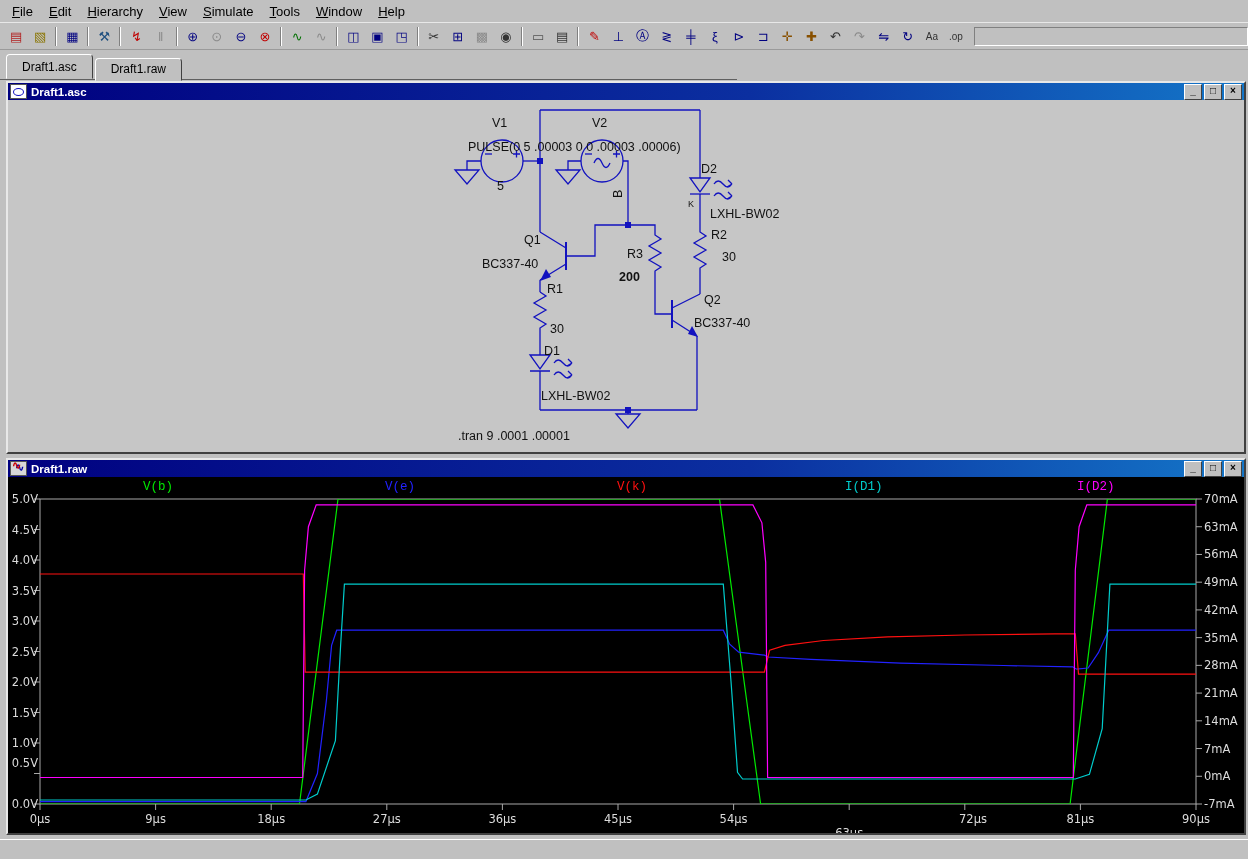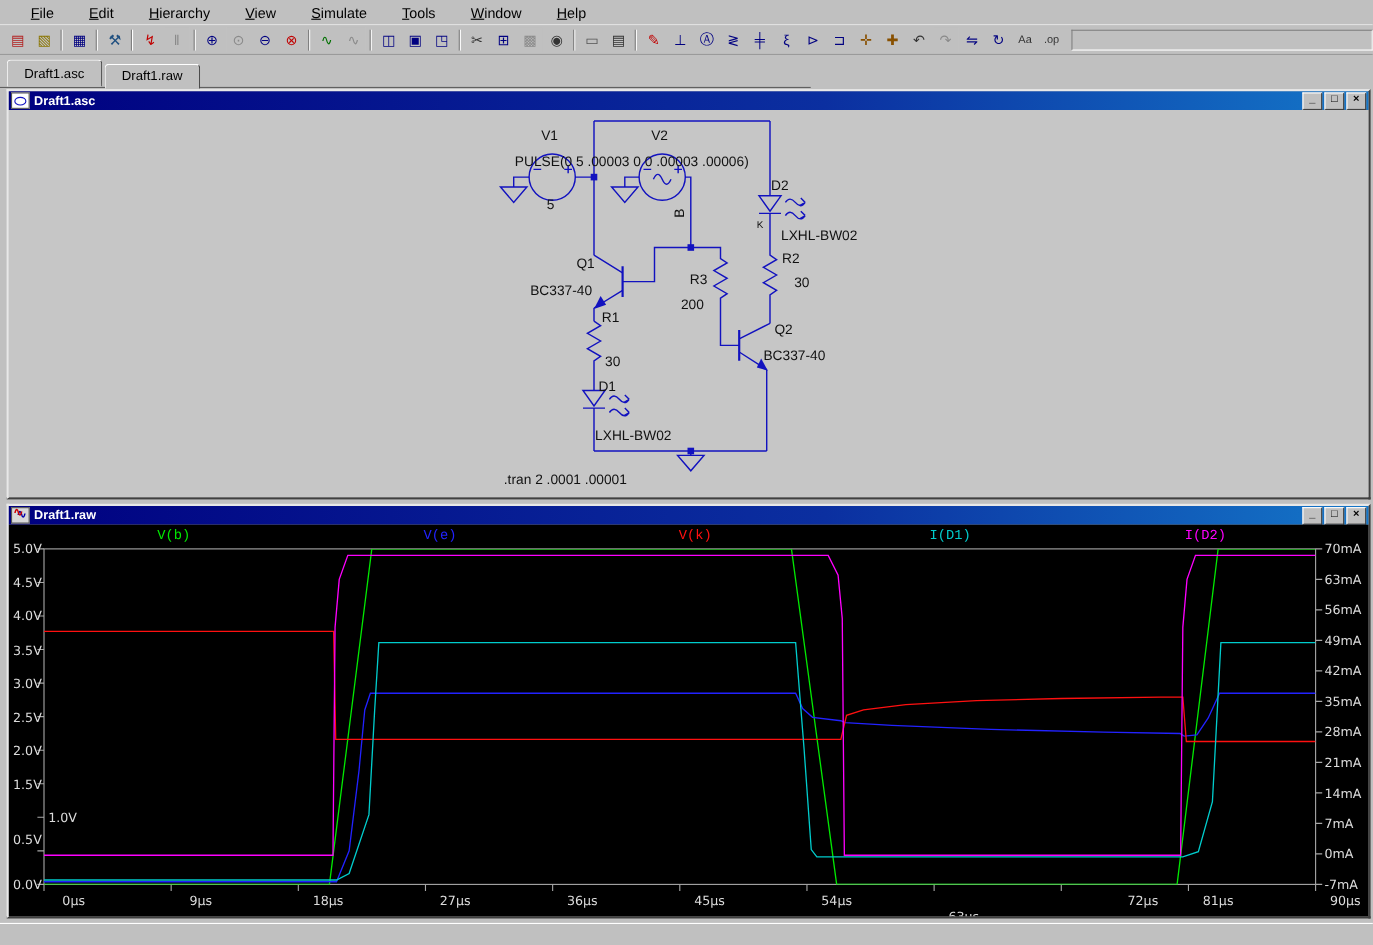--- a/index.html
+++ b/index.html
@@ -1,20 +1,20 @@
 <!DOCTYPE html>
 <html><head>
 <meta charset="utf-8">
 <style>
   html,body{margin:0;padding:0;background:#c0c0c0;width:1248px;height:859px;overflow:hidden;
     font-family:"Liberation Sans",sans-serif;-webkit-font-smoothing:none;}
   
   #menubar{height:22px;display:flex;align-items:center;padding-left:4px;background:#c0c0c0;
     border-bottom:1px solid #e8e8e8;font-size:13px;color:#000;}
-  .menu-item{padding:2px 8px;cursor:default;margin-left:16px;}
+  .menu-item{padding:2px 8px;cursor:default;}
   #toolbar{height:26px;display:flex;align-items:center;padding-left:4px;background:#c0c0c0;
     border-bottom:1px solid #9a9a9a;}
   .tbtn{width:21px;height:21px;display:flex;align-items:center;justify-content:center;
     font-size:13px;background:#c0c0c0;border:1px solid #c0c0c0;margin:0 1px;cursor:default;}
   .tbtn.disabled{color:#8a8a8a !important;filter:grayscale(1);}
   .tsep{width:0;height:19px;border-left:1px solid #808080;border-right:1px solid #ffffff;margin:0 3px;}
   .tray{width:284px;height:17px;margin-left:6px;border:1px solid;border-color:#808080 #fff #fff #808080;}
   
   #tabrow{height:27px;padding:4px 16px 0 6px;background:#c0c0c0;position:relative;}
   .tab{display:inline-block;padding:3px 15px 4px 15px;font-size:12px;background:#c0c0c0;
@@ -41,21 +41,21 @@
     text-align:center;border:1px solid;border-color:#fff #404040 #404040 #fff;cursor:default;}
   .client-sch{position:relative;height:352px;background:#c6c6c6;overflow:hidden;}
   .client-wave{position:relative;height:356px;background:#000;overflow:hidden;}
   .sch-label{position:absolute;font-size:12.5px;color:#111;white-space:pre;}
   .sch-label.rot{transform:rotate(-90deg);transform-origin:left top;}
   .sch-label.small{font-size:9px;}
   .legend-label{position:absolute;top:3px;font-size:12.5px;font-family:Liberation Mono, monospace;}
   .axis-label{position:absolute;font-size:11.5px;color:#dcdcdc;font-family:"DejaVu Sans",sans-serif;white-space:nowrap;}
   .axis-left{width:28px;text-align:right;transform:translateY(-50%);}
   .axis-right{transform:translateY(-50%);}
-  .axis-x{transform:translateX(-50%);margin-left:27px;}
+  .axis-x{transform:translateX(-50%);}
   #statusbar{position:absolute;left:0;top:839px;width:1248px;height:20px;background:#c0c0c0;border-top:1px solid #fff;}
 </style>
 </head>
 <body>
 
 <div id="menubar">
     <div class="menu-item"><u>F</u>ile</div>
     <div class="menu-item"><u>E</u>dit</div>
     <div class="menu-item"><u>H</u>ierarchy</div>
     <div class="menu-item"><u>V</u>iew</div>
@@ -187,29 +187,29 @@
         <span class="sch-label" style="left: 584px; top: 16px;">V2</span>
         <span class="sch-label" style="left: 460px; top: 40px; text-align: center;">PULSE(0 5 .00003 0 0 .00003 .00006)</span>
         <span class="sch-label rot" style="left: 603px; top: 98px;">B</span>
         <span class="sch-label" style="left: 516px; top: 133px;">Q1</span>
         <span class="sch-label" style="left: 474px; top: 157px;">BC337-40</span>
         <span class="sch-label" style="left: 539px; top: 182px;">R1</span>
         <span class="sch-label" style="left: 542px; top: 222px;">30</span>
         <span class="sch-label" style="left: 536px; top: 244px;">D1</span>
         <span class="sch-label" style="left: 533px; top: 289px;">LXHL-BW02</span>
         <span class="sch-label" style="left: 619px; top: 147px;">R3</span>
-        <span class="sch-label" style="left: 611px; top: 170px;">200</span>
+        <span class="sch-label" style="left: 611px; top: 170px; font-weight: bold;">200</span>
         <span class="sch-label" style="left: 703px; top: 128px;">R2</span>
         <span class="sch-label" style="left: 714px; top: 150px;">30</span>
         <span class="sch-label" style="left: 696px; top: 193px;">Q2</span>
         <span class="sch-label" style="left: 686px; top: 216px;">BC337-40</span>
         <span class="sch-label" style="left: 693px; top: 62px;">D2</span>
         <span class="sch-label" style="left: 702px; top: 107px;">LXHL-BW02</span>
         <span class="sch-label small" style="left: 680px; top: 99px;">K</span>
-        <span class="sch-label" style="left: 450px; top: 329px;">.tran 2 .0001 .00001</span>
+        <span class="sch-label" style="left: 450px; top: 329px;">.tran 9 .0001 .00001</span>
       </div>
   </div>
 </div>
 
 <div class="window" id="wave-window">
   <div class="titlebar">
     <span class="win-icon wave"></span>
     <span>Draft1.raw</span>
     <span class="win-controls">
         <div class="wbtn">_</div>
@@ -276,21 +276,21 @@
       </div>
     <div id="wave-axis-labels">
         <span class="axis-label axis-left" style="left: 2px; top: 22px;">5.0V</span>
         <span class="axis-label axis-left" style="left: 2px; top: 52.5px;">4.5V</span>
         <span class="axis-label axis-left" style="left: 2px; top: 83px;">4.0V</span>
         <span class="axis-label axis-left" style="left: 2px; top: 113.5px;">3.5V</span>
         <span class="axis-label axis-left" style="left: 2px; top: 144px;">3.0V</span>
         <span class="axis-label axis-left" style="left: 2px; top: 174.5px;">2.5V</span>
         <span class="axis-label axis-left" style="left: 2px; top: 205px;">2.0V</span>
         <span class="axis-label axis-left" style="left: 2px; top: 235.5px;">1.5V</span>
-        <span class="axis-label axis-left" style="left: 2px; top: 266px; margin-left: 32px;">1.0V</span>
+        <span class="axis-label axis-left" style="left: 2px; top: 266px;">1.0V</span>
         <span class="axis-label axis-left" style="left: 2px; top: 286px;">0.5V</span>
         <span class="axis-label axis-left" style="left: 2px; top: 327px;">0.0V</span>
         <span class="axis-label axis-right" style="left: 1196px; top: 22px;">70mA</span>
         <span class="axis-label axis-right" style="left: 1196px; top: 49.7273px;">63mA</span>
         <span class="axis-label axis-right" style="left: 1196px; top: 77.4545px;">56mA</span>
         <span class="axis-label axis-right" style="left: 1196px; top: 105.182px;">49mA</span>
         <span class="axis-label axis-right" style="left: 1196px; top: 132.909px;">42mA</span>
         <span class="axis-label axis-right" style="left: 1196px; top: 160.636px;">35mA</span>
         <span class="axis-label axis-right" style="left: 1196px; top: 188.364px;">28mA</span>
         <span class="axis-label axis-right" style="left: 1196px; top: 216.091px;">21mA</span>
@@ -299,20 +299,20 @@
         <span class="axis-label axis-right" style="left: 1196px; top: 299.273px;">0mA</span>
         <span class="axis-label axis-right" style="left: 1196px; top: 327px;">-7mA</span>
         <span class="axis-label axis-x" style="left: 32px; top: 335px;">0µs</span>
         <span class="axis-label axis-x" style="left: 147.6px; top: 335px;">9µs</span>
         <span class="axis-label axis-x" style="left: 263.2px; top: 335px;">18µs</span>
         <span class="axis-label axis-x" style="left: 378.8px; top: 335px;">27µs</span>
         <span class="axis-label axis-x" style="left: 494.4px; top: 335px;">36µs</span>
         <span class="axis-label axis-x" style="left: 610px; top: 335px;">45µs</span>
         <span class="axis-label axis-x" style="left: 725.6px; top: 335px;">54µs</span>
         <span class="axis-label axis-x" style="left: 841.2px; top: 349px;">63µs</span>
-        <span class="axis-label axis-x" style="left: 1004px; top: 335px; text-align: right;">72µs</span>
+        <span class="axis-label axis-x" style="left: 965px; top: 335px; text-align: right;">72µs</span>
         <span class="axis-label axis-x" style="left: 1072.4px; top: 335px;">81µs</span>
         <span class="axis-label axis-x" style="left: 1188px; top: 335px;">90µs</span>
       </div>
   </div>
 </div>
 
 <div id="statusbar"></div>
 
 </body></html>

